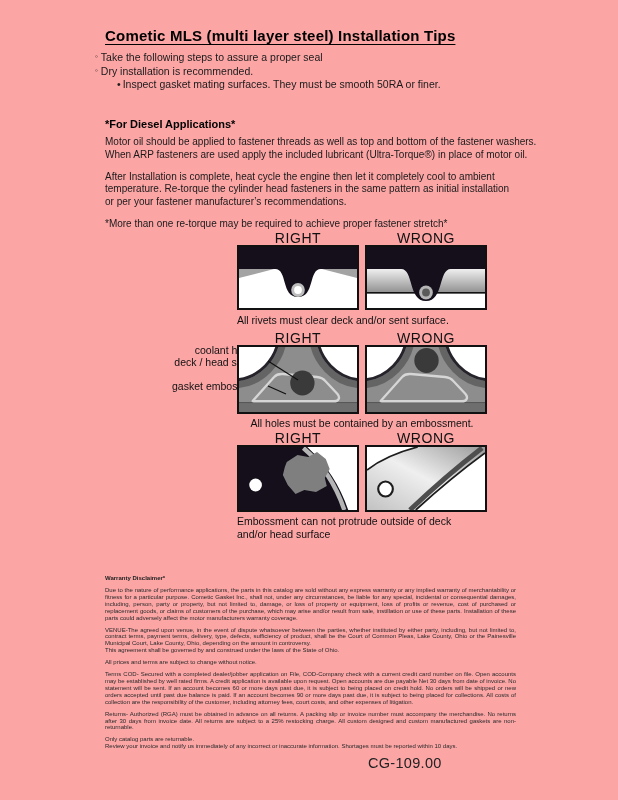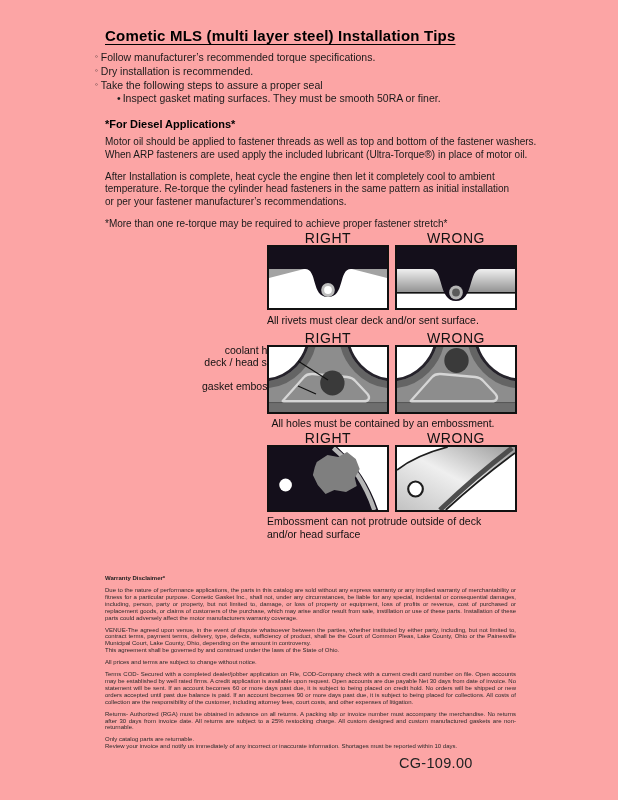--- a/index.html
+++ b/index.html
@@ -18,64 +18,63 @@
   .bullets{list-style:none; margin:0; padding:0; font-size:10.5px; line-height:13px;}
   .bullets li{white-space:nowrap;}
   .b1m{font-size:8px; vertical-align:2px; margin-right:3px;}
   .sub{padding-left:22px;}
   .b2m{margin-right:2px;}
   
   .diesel{position:absolute; left:105px; top:118px; width:432px;}
   .diesel h2{font-size:11px; font-weight:700; color:#000; margin:0 0 6px 0;}
   .diesel p{font-size:10px; line-height:12.8px; margin:0 0 9px 0; white-space:pre-line;}
   
-  .figrow{position:absolute; left:0; width:526px;margin-left:30px;}
+  .figrow{position:absolute; left:0; width:526px;}
   .fig1{top:230px; height:100px;}
   .fig2{top:330px; height:100px;}
   .fig3{top:430px; height:115px;}
   .rw{position:absolute; width:122px; text-align:center; font-size:14px;
       letter-spacing:0.6px; color:#111; top:0;}
   .rw.r{left:237px;} .rw.w{left:365px;}
   .panel{
     position:absolute; width:122px; box-sizing:border-box;
     border:2px solid #111; background:#fff; top:15px;
   }
   .panel.r{left:237px;} .panel.w{left:365px;}
   .fig1 .panel{height:65px;}
   .fig2 .panel{height:69px;}
   .fig3 .panel{height:67px;}
   .panel svg{display:block; width:100%; height:100%;}
   .caption{position:absolute; font-size:10.5px; color:#111; white-space:pre-line; line-height:12.5px;}
   .fig1 .caption{left:237px; top:84px;}
-  .fig2 .caption{left:228px; top:87px; width:250px; text-align:center;}
+  .fig2 .caption{left:237px; top:87px; width:250px; text-align:center;}
   .fig3 .caption{left:237px; top:85px;}
   .ann{position:absolute; left:118px; width:148px; text-align:right;
        font-size:10.5px; line-height:12px; white-space:pre-line; color:#111;}
   .ann1{top:14px;} .ann2{top:50px;}
   .leaders{position:absolute; left:0; top:0; pointer-events:none;}
   
   .warranty{position:absolute; left:105px; top:575px; width:411px;}
   .warranty h3{font-size:6px; font-weight:700; margin:0 0 6px 0; color:#222;}
   .warranty p{font-size:6px; line-height:6.9px; margin:0 0 5px 0;
               text-align:justify; white-space:pre-line; color:#2a2a2a;}
   
-  .pagecode{position:absolute; left:399px; top:755px; font-size:14.5px;
+  .pagecode{position:absolute; left:368px; top:755px; font-size:14.5px;
             letter-spacing:0.3px; color:#222;}
 </style>
 </head>
 <body>
 
 <div class="page">
 
   <div class="intro">
     <h1 class="title">Cometic MLS (multi layer steel) Installation Tips</h1>
     <ul class="bullets">
-      <li><span class="b1m">◦</span><span>Follow manufacturer’s recommended torque specifications.</span></li>
+      <li><span class="b1m">◦</span><span>Take the following steps to assure a proper seal</span></li>
       <li><span class="b1m">◦</span><span>Dry installation is recommended.</span></li>
-      <li><span class="b1m">◦</span><span>Take the following steps to assure a proper seal</span></li>
       <li class="sub"><span class="b2m">•</span><span>Inspect gasket mating surfaces.  They must be smooth 50RA or finer.</span></li>
     </ul>
   </div>
 
   <div class="diesel">
     <h2>*For Diesel Applications*</h2>
     <p>Motor oil should be applied to fastener threads as well as top and bottom of the fastener washers.
 When ARP fasteners are used apply the included lubricant (Ultra-Torque®) in place of motor oil.</p>
     <p>After Installation is complete, heat cycle the engine then let it completely cool to ambient
 temperature. Re-torque the cylinder head fasteners in the same pattern as initial installation

